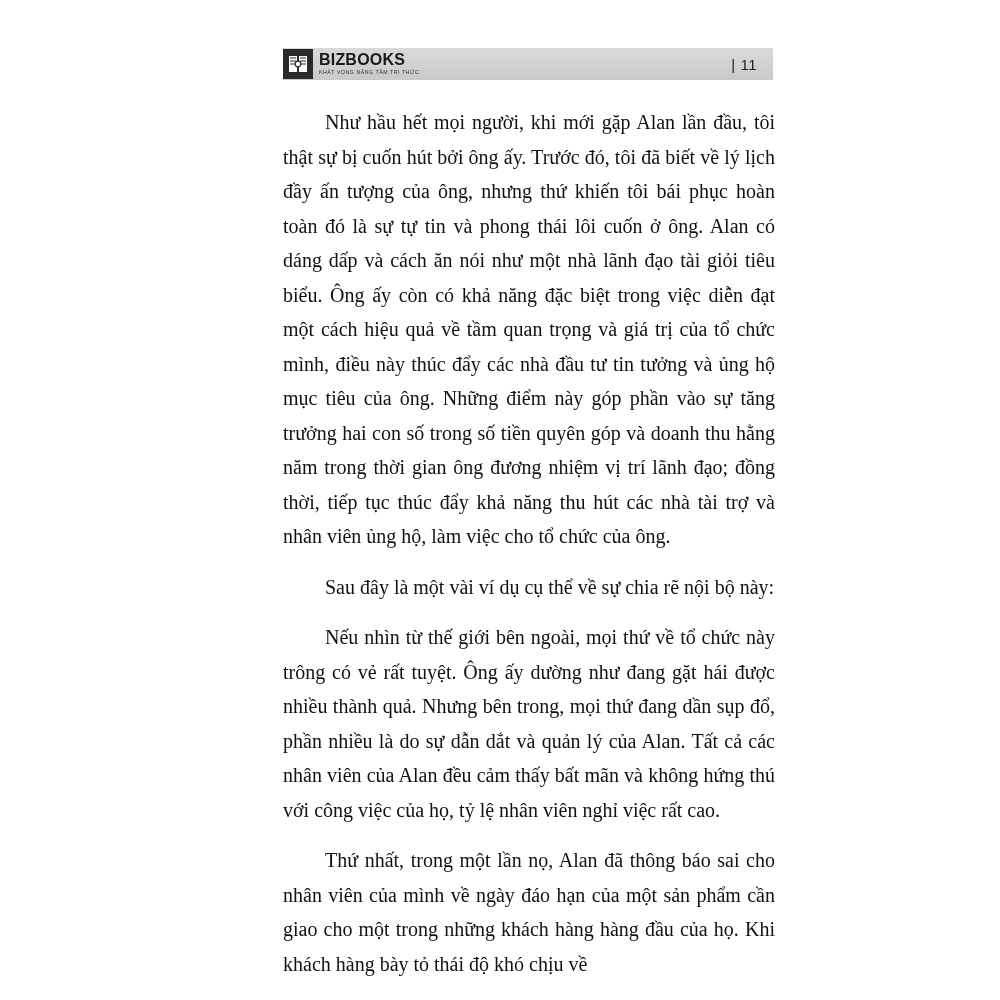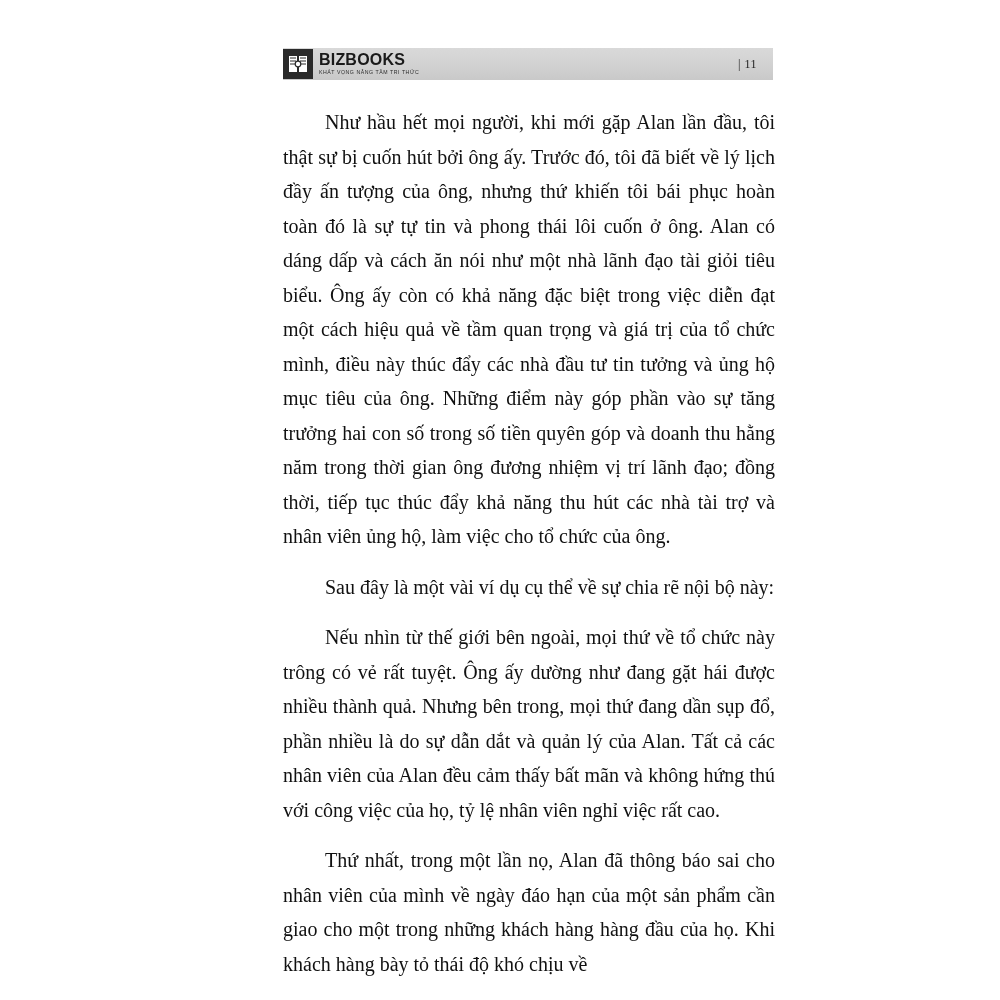--- a/index.html
+++ b/index.html
@@ -73,22 +73,22 @@
   }
   .brand-tagline {
     font-family: "Liberation Sans", sans-serif;
     font-size: 5.2px;
     letter-spacing: 0.55px;
     color: #2b2b2b;
     margin-top: 2px;
   }
 
   .page-number {
-    font-family: Liberation Serif, serif;
-    font-size: 12px;
+    font-family: Liberation Sans, sans-serif;
+    font-size: 15px;
     color: #1d1d1d;
     letter-spacing: 0.5px;
     padding-right: 6px;
   }
 
   
   .content {
     position: absolute;
     left: 255px;
     top: 105px;

